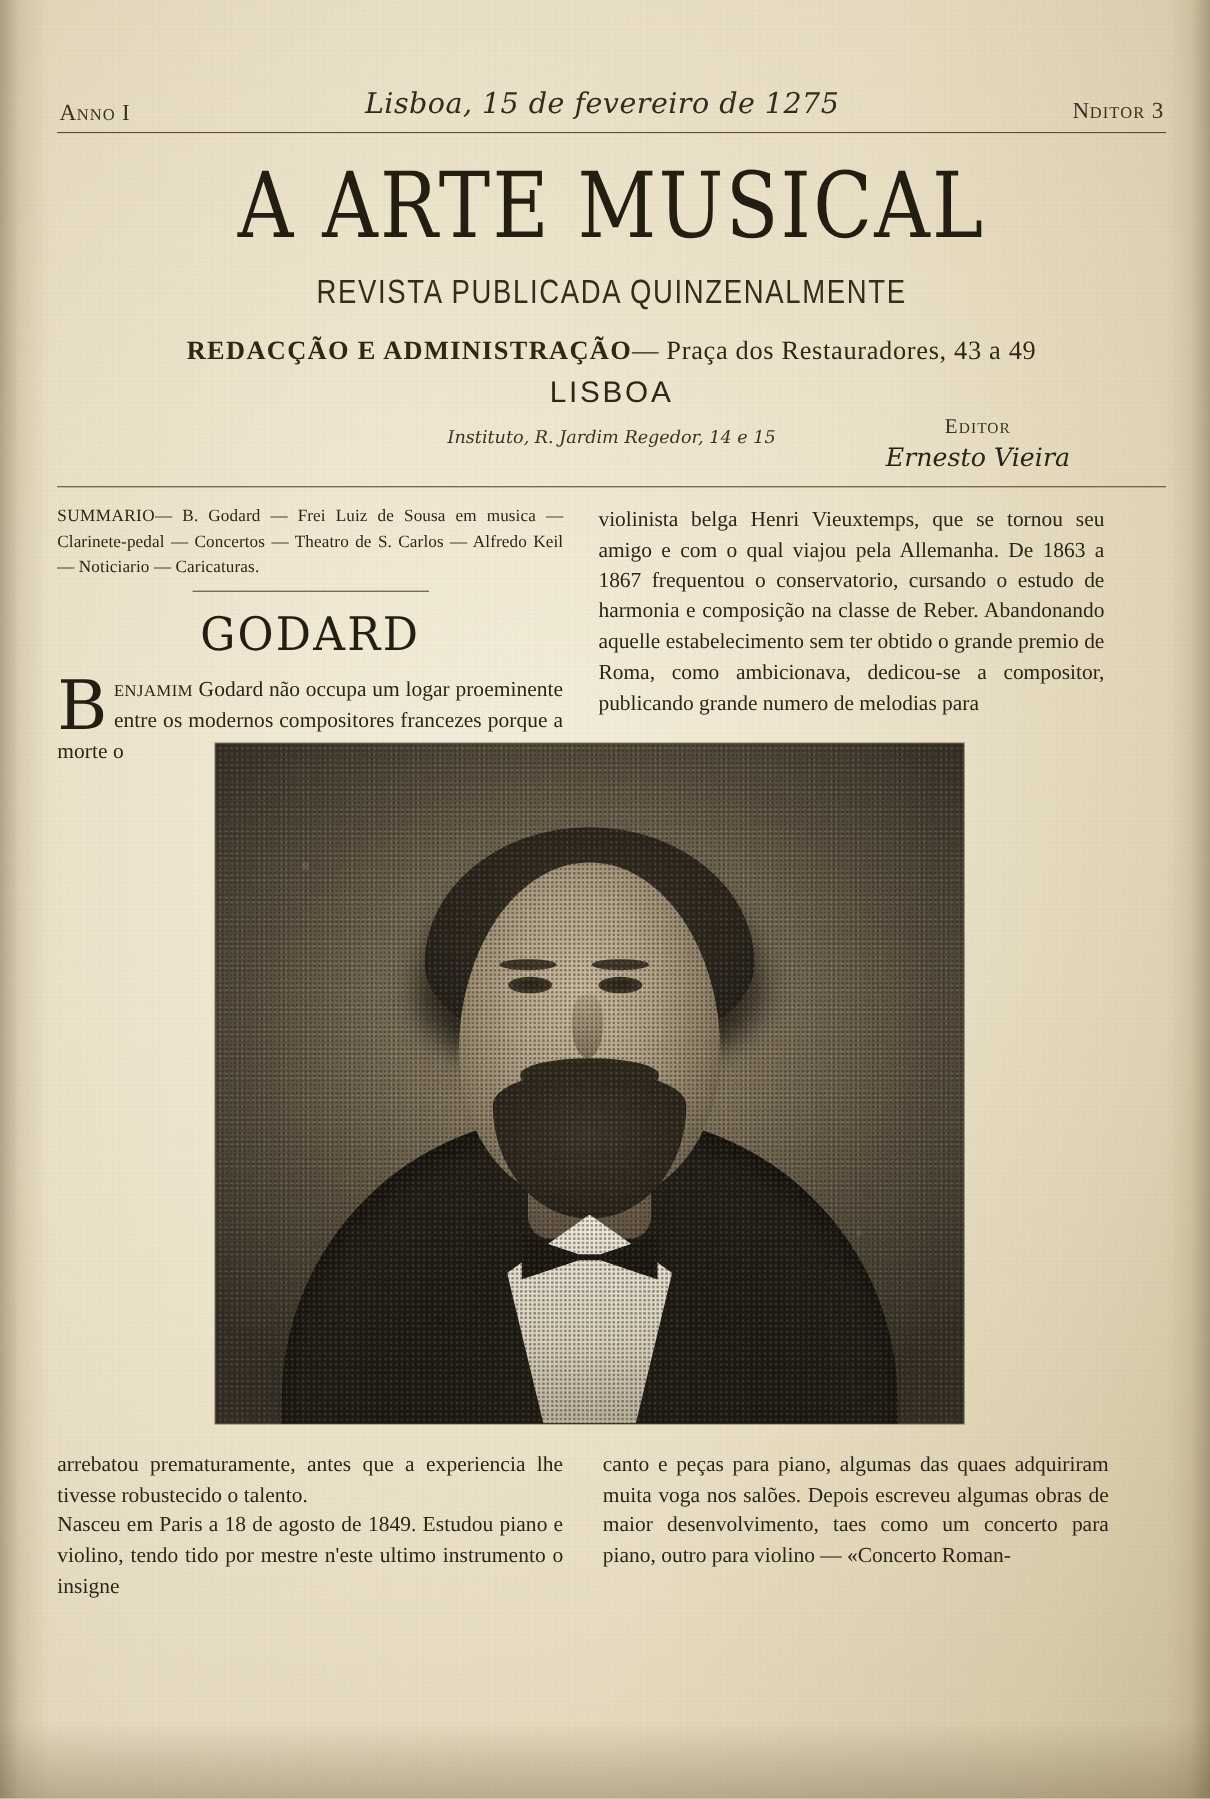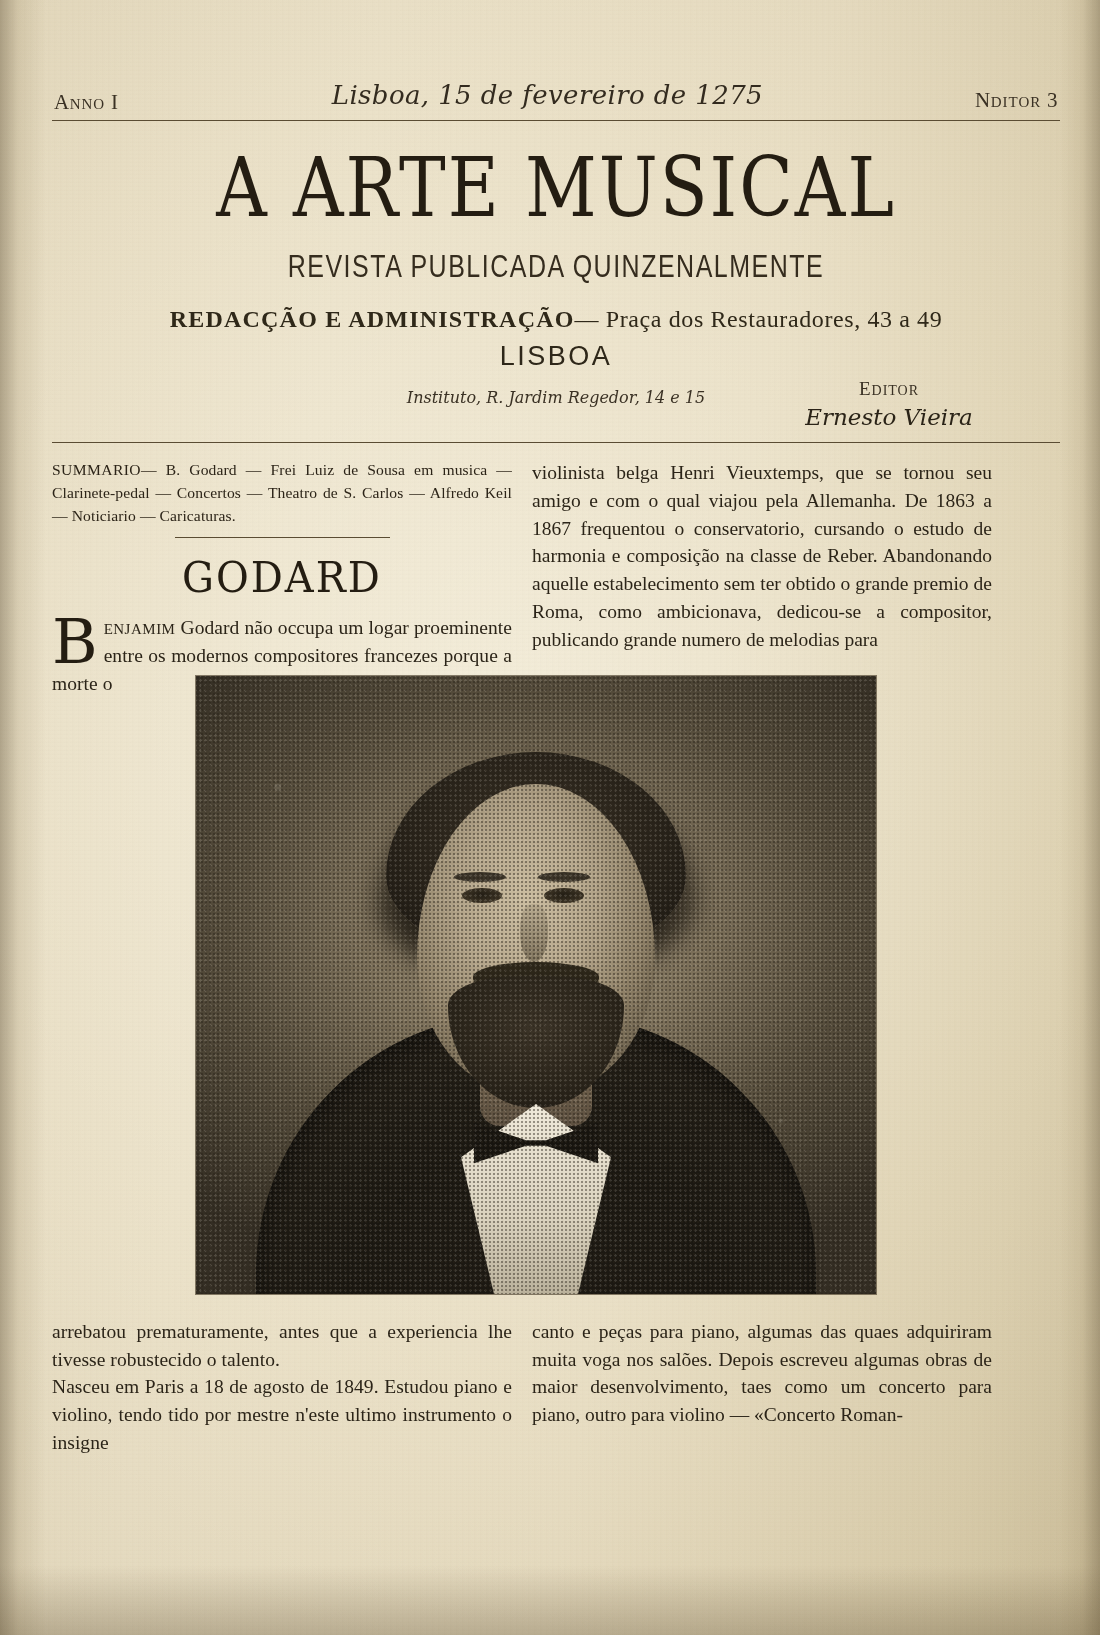--- a/index.html
+++ b/index.html
@@ -186,21 +186,21 @@
   .rule-bottom {
     border-top: 1.6px solid #5a4c33;
     margin-top: 6px;
   }
 
   
   .cols {
     position: relative;
     margin-top: 16px;
     display: flex;
-    gap: 20px;
+    gap: 32px;
   }
   .col { width: 460px; }
 
   .summario {
     font-family: "Liberation Serif", serif;
     font-size: 15.6px;
     line-height: 1.45;
     color: #2c2418;
     text-align: justify;
     letter-spacing: .1px;
@@ -403,21 +403,21 @@
       radial-gradient(circle at 30% 85%, rgba(0,0,0,.12) 0 3px, rgba(0,0,0,0) 4px);
   }
 
   
   .bottom-cols {
     position: absolute;
     left: 52px;
     right: 40px;
     top: 1318px;
     display: flex;
-    gap: 20px;
+    gap: 36px;
   }
   .bottom-cols .col { width: 460px; }
 </style>
 </head>
 <body>
 
 <div class="page"></div>
 <div class="grain"></div>
 
 <div class="content">

